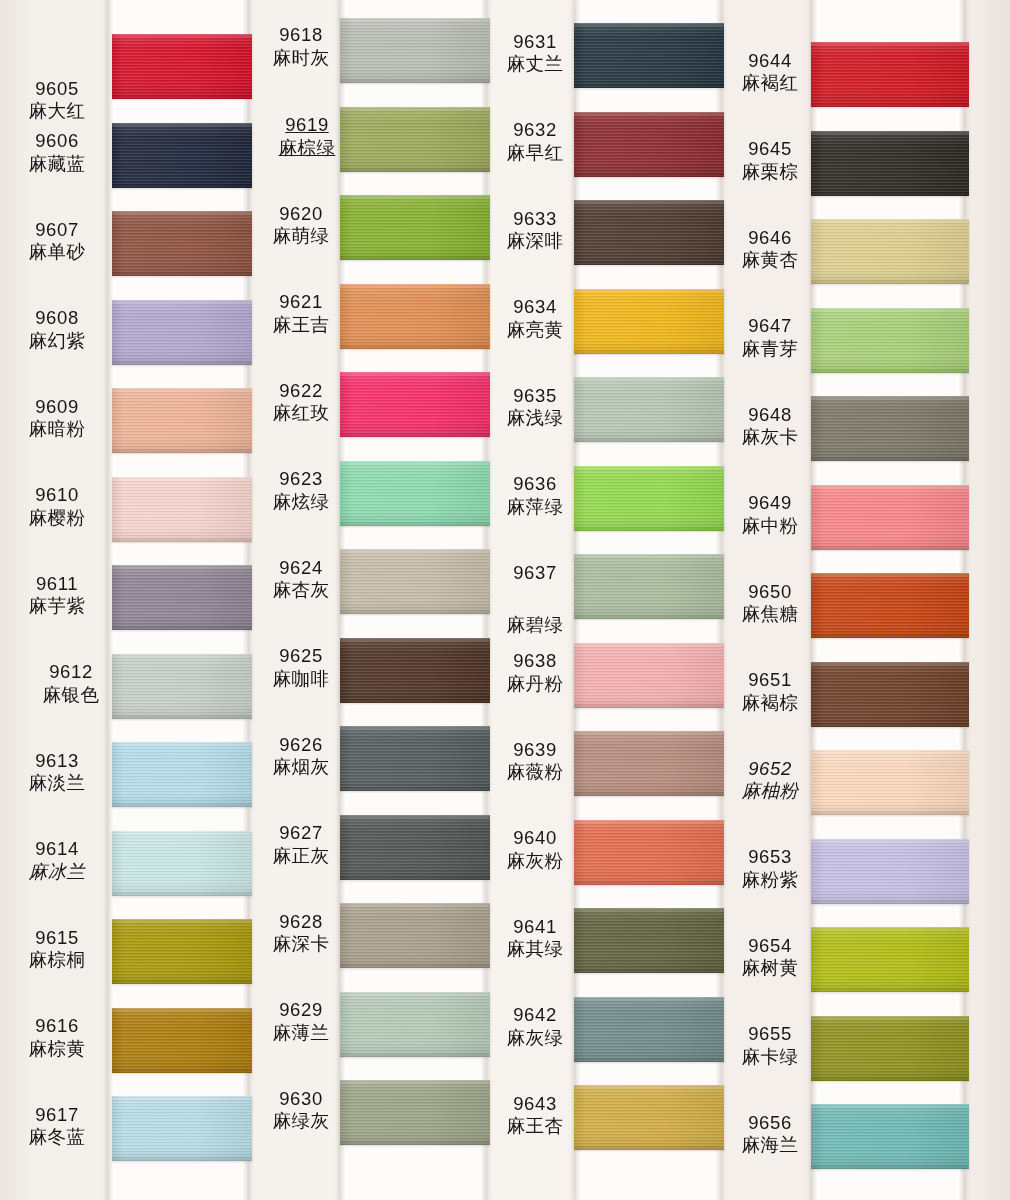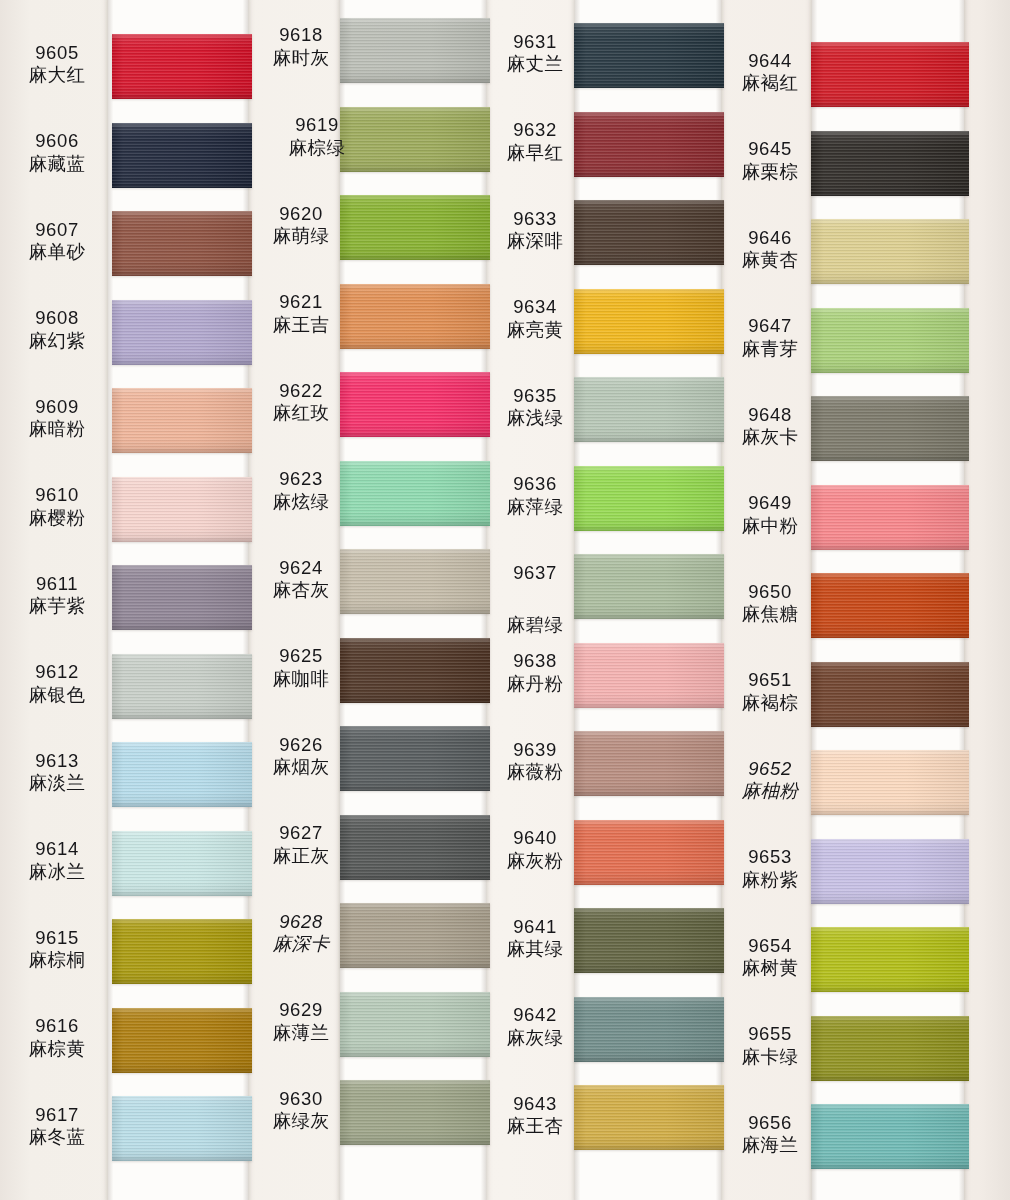--- a/index.html
+++ b/index.html
@@ -129,21 +129,21 @@
   <div class="columns" id="columns-root" style="position: absolute; inset: 0px;">
       <div class="column" style="width: 255px;">
         <div class="strip" style="left: 108px; width: 140px; background: rgb(253, 252, 250);"></div>
         <div class="swatch" title="9605 麻大红" style="left: 112px; width: 140px; top: 34px; height: 65px; background: rgb(212, 15, 38);">
           <div class="threads"></div>
           <div class="sheen"></div>
           <div class="fuzz-top"></div>
           <div class="fuzz-bot"></div>
         </div>
         <div class="entry-label" style="left: 6px; width: 102px; top: 41.5px;">
-          <span class="code" style="color: rgb(23, 23, 26);">9605</span>
+          <span class="code" style="color: rgb(23, 23, 26); margin-top: 36px;">9605</span>
           <span class="name" style="color: rgb(23, 23, 26);">麻大红</span>
         </div>
         <div class="swatch" title="9606 麻藏蓝" style="left: 112px; width: 140px; top: 122.5px; height: 65px; background: rgb(28, 36, 56);">
           <div class="threads"></div>
           <div class="sheen"></div>
           <div class="fuzz-top"></div>
           <div class="fuzz-bot"></div>
         </div>
         <div class="entry-label" style="left: 6px; width: 102px; top: 130px;">
           <span class="code" style="color: rgb(23, 23, 26);">9606</span>
@@ -198,21 +198,21 @@
         <div class="entry-label" style="left: 6px; width: 102px; top: 572.5px;">
           <span class="code" style="color: rgb(23, 23, 26);">9611</span>
           <span class="name" style="color: rgb(23, 23, 26);">麻芋紫</span>
         </div>
         <div class="swatch" title="9612 麻银色" style="left: 112px; width: 140px; top: 653.5px; height: 65px; background: rgb(198, 205, 198);">
           <div class="threads"></div>
           <div class="sheen"></div>
           <div class="fuzz-top"></div>
           <div class="fuzz-bot"></div>
         </div>
-        <div class="entry-label" style="left: 6px; width: 102px; top: 661px;">
+        <div class="entry-label" style="left: 20px; width: 102px; top: 661px;">
           <span class="code" style="color: rgb(23, 23, 26);">9612</span>
           <span class="name" style="color: rgb(23, 23, 26);">麻银色</span>
         </div>
         <div class="swatch" title="9613 麻淡兰" style="left: 112px; width: 140px; top: 742px; height: 65px; background: rgb(180, 219, 234);">
           <div class="threads"></div>
           <div class="sheen"></div>
           <div class="fuzz-top"></div>
           <div class="fuzz-bot"></div>
         </div>
         <div class="entry-label" style="left: 6px; width: 102px; top: 749.5px;">
@@ -220,21 +220,21 @@
           <span class="name" style="color: rgb(23, 23, 26);">麻淡兰</span>
         </div>
         <div class="swatch" title="9614 麻冰兰" style="left: 112px; width: 140px; top: 830.5px; height: 65px; background: rgb(200, 230, 228);">
           <div class="threads"></div>
           <div class="sheen"></div>
           <div class="fuzz-top"></div>
           <div class="fuzz-bot"></div>
         </div>
         <div class="entry-label" style="left: 6px; width: 102px; top: 838px;">
           <span class="code" style="color: rgb(23, 23, 26);">9614</span>
-          <span class="name" style="color: rgb(23, 23, 26);">麻冰兰</span>
+          <span class="name" style="color: rgb(23, 23, 26); font-style: italic;">麻冰兰</span>
         </div>
         <div class="swatch" title="9615 麻棕桐" style="left: 112px; width: 140px; top: 919px; height: 65px; background: rgb(167, 151, 8);">
           <div class="threads"></div>
           <div class="sheen"></div>
           <div class="fuzz-top"></div>
           <div class="fuzz-bot"></div>
         </div>
         <div class="entry-label" style="left: 6px; width: 102px; top: 926.5px;">
           <span class="code" style="color: rgb(23, 23, 26);">9615</span>
           <span class="name" style="color: rgb(23, 23, 26);">麻棕桐</span>
@@ -271,21 +271,21 @@
         <div class="entry-label" style="left: 3px; width: 86px; top: 24px;">
           <span class="code" style="color: rgb(23, 23, 26);">9618</span>
           <span class="name" style="color: rgb(23, 23, 26);">麻时灰</span>
         </div>
         <div class="swatch" title="9619 麻棕绿" style="left: 85px; width: 150px; top: 106.5px; height: 65px; background: rgb(154, 168, 87);">
           <div class="threads"></div>
           <div class="sheen"></div>
           <div class="fuzz-top"></div>
           <div class="fuzz-bot"></div>
         </div>
-        <div class="entry-label" style="left: 19px; width: 86px; top: 114px;">
+        <div class="entry-label" style="left: 9px; width: 86px; top: 114px; text-decoration: underline;">
           <span class="code" style="color: rgb(23, 23, 26);">9619</span>
           <span class="name" style="color: rgb(23, 23, 26);">麻棕绿</span>
         </div>
         <div class="swatch" title="9620 麻萌绿" style="left: 85px; width: 150px; top: 195px; height: 65px; background: rgb(133, 176, 44);">
           <div class="threads"></div>
           <div class="sheen"></div>
           <div class="fuzz-top"></div>
           <div class="fuzz-bot"></div>
         </div>
         <div class="entry-label" style="left: 3px; width: 86px; top: 202.5px;">
@@ -361,21 +361,21 @@
         <div class="entry-label" style="left: 3px; width: 86px; top: 822px;">
           <span class="code" style="color: rgb(23, 23, 26);">9627</span>
           <span class="name" style="color: rgb(23, 23, 26);">麻正灰</span>
         </div>
         <div class="swatch" title="9628 麻深卡" style="left: 85px; width: 150px; top: 903px; height: 65px; background: rgb(167, 157, 138);">
           <div class="threads"></div>
           <div class="sheen"></div>
           <div class="fuzz-top"></div>
           <div class="fuzz-bot"></div>
         </div>
-        <div class="entry-label" style="left: 3px; width: 86px; top: 910.5px; font-style: italic;">
+        <div class="entry-label" style="left: 3px; width: 86px; top: 910.5px;">
           <span class="code" style="color: rgb(23, 23, 26);">9628</span>
           <span class="name" style="color: rgb(23, 23, 26);">麻深卡</span>
         </div>
         <div class="swatch" title="9629 麻薄兰" style="left: 85px; width: 150px; top: 991.5px; height: 65px; background: rgb(180, 200, 182);">
           <div class="threads"></div>
           <div class="sheen"></div>
           <div class="fuzz-top"></div>
           <div class="fuzz-bot"></div>
         </div>
         <div class="entry-label" style="left: 3px; width: 86px; top: 999px;">

